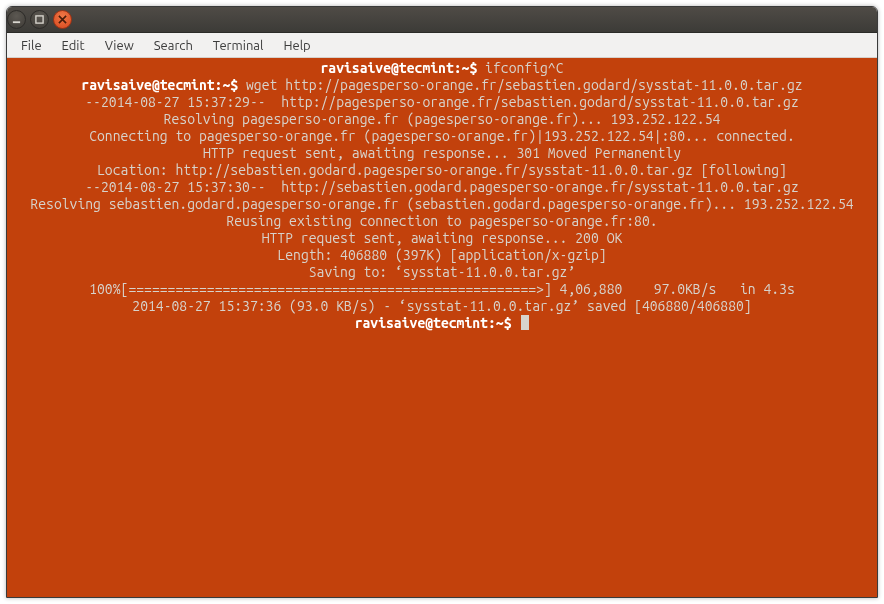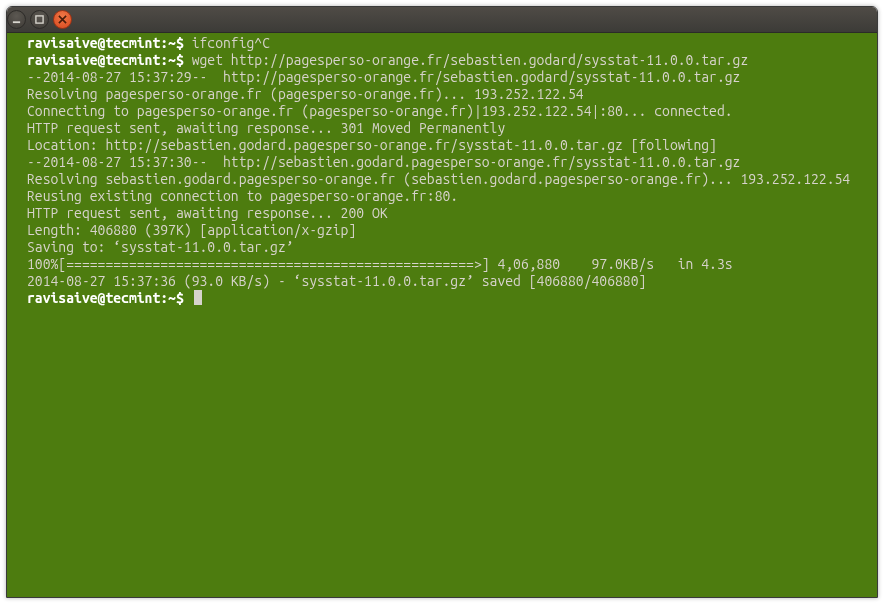--- a/index.html
+++ b/index.html
@@ -69,29 +69,30 @@
     font-size: 13px;
     color: #3c3c3c;
   }
   .menu-item {
     padding: 2px 8px;
     cursor: pointer;
     border-radius: 3px;
   }
   .terminal {
     flex: 1;
-    background: #4d7c0f;
+    background: #c2410c;
     color: #d7d3cc;
     font-family: "Ubuntu Mono", "DejaVu Sans Mono", "Menlo", monospace;
     font-size: 14px;
     line-height: 17px;
     padding: 2px 20px;
     white-space: pre-wrap;
     word-break: break-all;
     overflow: hidden;
+    text-align: center;
   }
   .prompt { color: #ffffff; font-weight: bold; }
   .cursor-block {
     display: inline-block;
     width: 8px; height: 15px;
     background: #d7d3cc;
     vertical-align: -2px;
     margin-left: 2px;
   }
 </style>
@@ -112,15 +113,23 @@
           </svg>
       </div>
       <div class="win-btn close">
         <svg viewBox="0 0 10 10">
             <path d="M1 1 L9 9 M9 1 L1 9" stroke="currentColor" stroke-width="1.8"></path>
           </svg>
       </div>
     </div>
   </div>
 
+  <div class="menubar">
+    <span class="menu-item">File</span>
+    <span class="menu-item">Edit</span>
+    <span class="menu-item">View</span>
+    <span class="menu-item">Search</span>
+    <span class="menu-item">Terminal</span>
+    <span class="menu-item">Help</span>
+  </div>
 
   <div class="terminal" id="term"><div><span class="prompt">ravisaive@tecmint:~$</span><span> ifconfig^C</span></div><div><span class="prompt">ravisaive@tecmint:~$</span><span> wget http://pagesperso-orange.fr/sebastien.godard/sysstat-11.0.0.tar.gz</span></div><div><span>--2014-08-27 15:37:29--  http://pagesperso-orange.fr/sebastien.godard/sysstat-11.0.0.tar.gz</span></div><div><span>Resolving pagesperso-orange.fr (pagesperso-orange.fr)... 193.252.122.54</span></div><div><span>Connecting to pagesperso-orange.fr (pagesperso-orange.fr)|193.252.122.54|:80... connected.</span></div><div><span>HTTP request sent, awaiting response... 301 Moved Permanently</span></div><div><span>Location: http://sebastien.godard.pagesperso-orange.fr/sysstat-11.0.0.tar.gz [following]</span></div><div><span>--2014-08-27 15:37:30--  http://sebastien.godard.pagesperso-orange.fr/sysstat-11.0.0.tar.gz</span></div><div><span>Resolving sebastien.godard.pagesperso-orange.fr (sebastien.godard.pagesperso-orange.fr)... 193.252.122.54</span></div><div><span>Reusing existing connection to pagesperso-orange.fr:80.</span></div><div><span>HTTP request sent, awaiting response... 200 OK</span></div><div><span>Length: 406880 (397K) [application/x-gzip]</span></div><div><span>Saving to: ‘sysstat-11.0.0.tar.gz’</span></div><div><span></span></div><div><span>100%[====================================================&gt;] 4,06,880    97.0KB/s   in 4.3s</span></div><div><span></span></div><div><span>2014-08-27 15:37:36 (93.0 KB/s) - ‘sysstat-11.0.0.tar.gz’ saved [406880/406880]</span></div><div><span></span></div><div><span class="prompt">ravisaive@tecmint:~$</span><span> </span><span class="cursor-block"></span></div></div>
 </div>
 
 </body></html>

